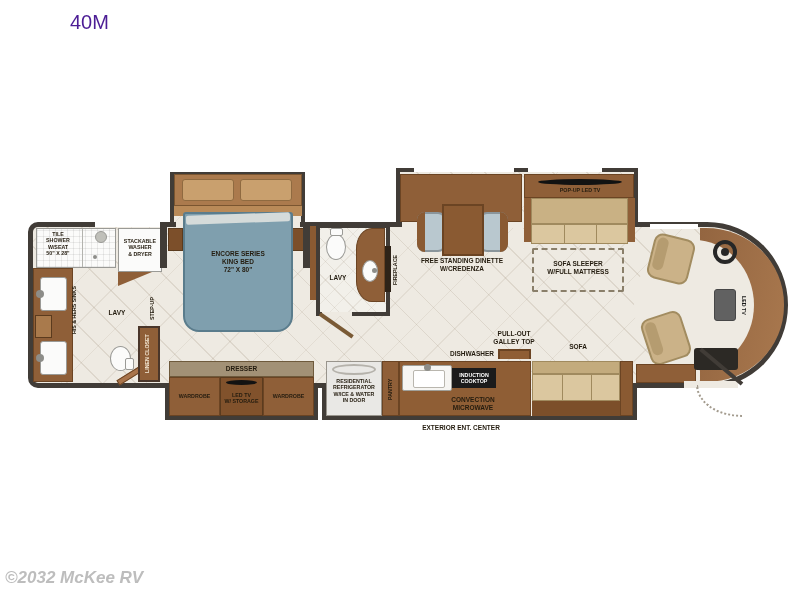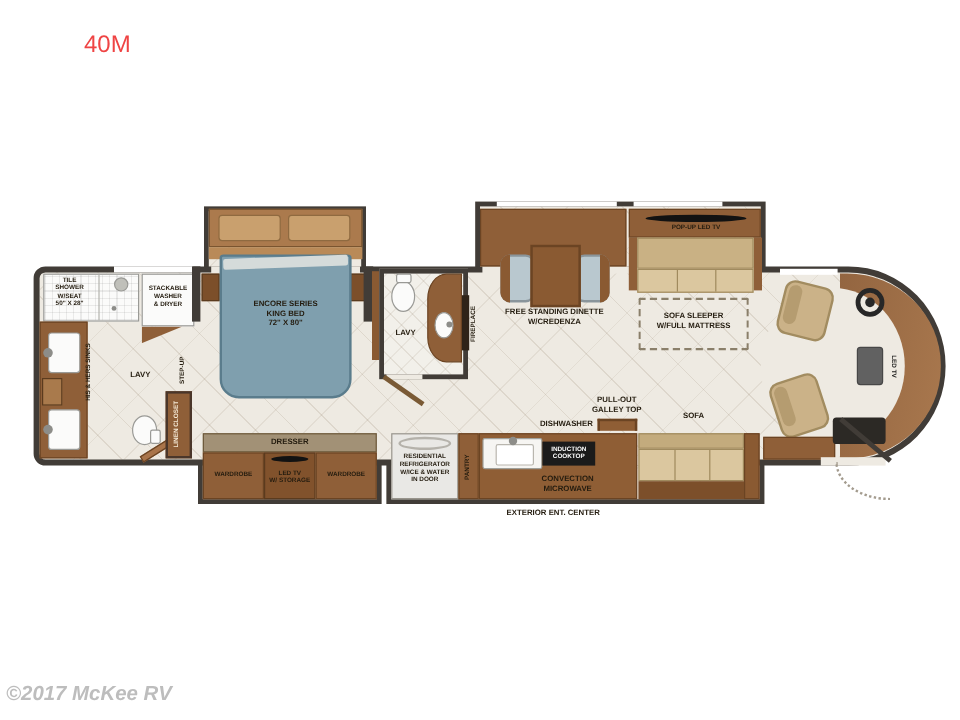--- a/index.html
+++ b/index.html
@@ -27,21 +27,21 @@
   .patch{background:#eeeae2;}
   .lbl{position:absolute;font-size:6.5px;font-weight:700;color:#241c0f;
     text-align:center;line-height:1.2;white-space:pre-line;letter-spacing:0;}
   .sm{font-size:5.3px;}
   .vup{writing-mode:vertical-rl;transform:rotate(180deg);}
   .vdn{writing-mode:vertical-rl;}
   .win{background:#ffffff;}
   .seat{background:#cbb288;border:2px solid #a28c60;border-radius:9px;box-sizing:border-box;}
   .seatback{position:absolute;left:2px;top:2px;width:11px;height:78%;background:#b59c70;border-radius:7px;}
   .cushdiv{position:absolute;top:0;width:1px;height:100%;background:#a08a5e;}
-  #title{position:absolute;left:70px;top:26px;font-size:20px;color:#ef4444;}
+  #title{position:absolute;left:70px;top:11px;font-size:20px;color:#4c1d95;}
   #watermark{position:absolute;left:5px;top:568px;font-size:17px;font-weight:700;
     font-style:italic;color:#bdbdbd;}
 </style>
 </head>
 <body>
 
 <div id="canvas">
 
   <div id="title">40M</div>
 
@@ -200,14 +200,14 @@
   <div class="abs seat" style="left:645px;top:314px;width:42px;height:48px;transform:rotate(-18deg);">
     <div class="seatback"></div>
   </div>
   <div class="abs brown" style="left:636px;top:364px;width:60px;height:19px;"></div>
   <div class="abs" style="left:694px;top:348px;width:44px;height:22px;background:#2c2925;border-radius:3px;"></div>
 
   <div class="abs patch" style="left:684px;top:381px;width:54px;height:7px;"></div>
   <div class="abs" style="left:696px;top:385px;width:46px;height:32px;border-left:2px dotted #a39b8e;border-bottom:2px dotted #a39b8e;border-bottom-left-radius:100% 100%;box-sizing:border-box;"></div>
   <div class="abs" style="left:688px;top:382px;width:54px;height:4px;background:#413c37;transform:rotate(40deg);transform-origin:right center;"></div>
 
-  <div id="watermark">©2017 McKee RV</div>
+  <div id="watermark">©2032 McKee RV</div>
 </div>
 
 </body></html>

